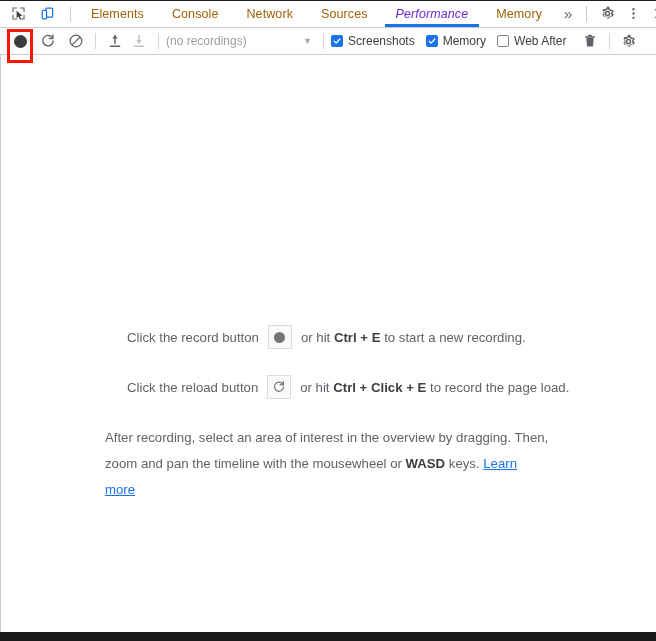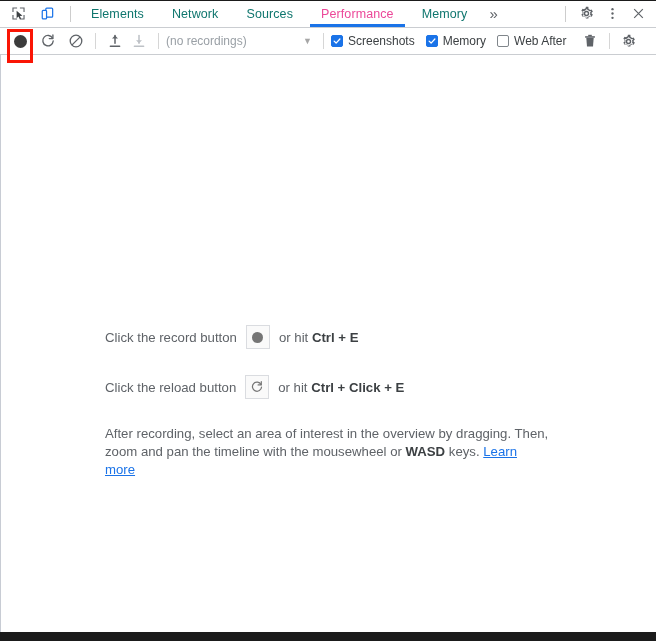--- a/index.html
+++ b/index.html
@@ -69,27 +69,28 @@
   .tabs {
     display: flex;
     align-items: stretch;
   }
   .tab {
     position: relative;
     display: flex;
     align-items: center;
     padding: 0 14px;
     font-size: 12.5px;
-    color: #0f766e;
+    color: #a16207;
     cursor: pointer;
     white-space: nowrap;
     letter-spacing: 0.1px;
   }
   .tab.active {
-    color: #ec4899;
+    color: #6d28d9;
+    font-style: italic;
   }
   .tab.active::after {
     content: "";
     position: absolute;
     left: 3px;
     right: 3px;
     bottom: 0;
     height: 3px;
     background: #1a73e8;
   }
@@ -200,20 +201,21 @@
     width: 470px;
     color: #5f6368;
     font-size: 13.2px;
     line-height: 17px;
   }
   .land-row {
     display: flex;
     align-items: center;
     margin-bottom: 26px;
     white-space: nowrap;
+    margin-left: 22px;
   }
   .land-row .txt { color: #5f6368; }
   .inline-btn {
     width: 24px;
     height: 24px;
     border: 1px solid #dadce0;
     background: #fafafa;
     display: inline-flex;
     align-items: center;
     justify-content: center;
@@ -225,21 +227,21 @@
   .inline-btn .dot {
     width: 11px;
     height: 11px;
     border-radius: 50%;
     background: #757575;
   }
   .kbd { font-weight: bold; color: #3c4043; text-align: center; }
   .para {
     color: #5f6368;
     font-size: 13.2px;
-    line-height: 18px;
+    line-height: 26px;
     width: 445px;
   }
   .link {
     color: #1a73e8;
     text-decoration: underline;
     cursor: pointer;
   }
 
   
   .highlight {
@@ -287,20 +289,23 @@
         </svg>
       </div>
       <div class="vsep"></div>
     </div>
 
     <div class="tabs">
       <div class="tab">
           <span>Elements</span>
         </div>
       <div class="tab">
+          <span>Console</span>
+        </div>
+      <div class="tab">
           <span>Network</span>
         </div>
       <div class="tab">
           <span>Sources</span>
         </div>
       <div class="tab active">
           <span>Performance</span>
         </div>
       <div class="tab">
           <span>Memory</span>
@@ -424,32 +429,32 @@
   </div>
 
   <div class="pane">
     <div class="landing">
 
       <div class="land-row">
         <span class="txt">Click the record button</span>
         <span class="inline-btn">
           <span class="dot"></span>
         </span>
-        <span class="txt">or hit</span>&nbsp;<span class="kbd">Ctrl</span>&nbsp;<span class="kbd">+</span>&nbsp;<span class="kbd">E</span>&nbsp;
+        <span class="txt">or hit</span>&nbsp;<span class="kbd">Ctrl</span>&nbsp;<span class="kbd">+</span>&nbsp;<span class="kbd">E</span>&nbsp;<span class="txt">to start a new recording.</span>
       </div>
 
       <div class="land-row">
         <span class="txt">Click the reload button</span>
         <span class="inline-btn">
           <svg width="14" height="14" viewBox="0 0 16 16">
             <path d="M12.6 5.2A5.2 5.2 0 1 0 13.2 8" fill="none" stroke="#757575" stroke-width="1.4" stroke-linecap="round"></path>
             <path d="M12.9 1.9 L12.9 5.6 L9.3 5.6" fill="none" stroke="#757575" stroke-width="1.4" stroke-linecap="round" stroke-linejoin="round"></path>
           </svg>
         </span>
-        <span class="txt">or hit</span>&nbsp;<span class="kbd">Ctrl</span>&nbsp;<span class="kbd">+</span>&nbsp;<span class="kbd">Click</span>&nbsp;<span class="kbd">+</span>&nbsp;<span class="kbd">E</span>&nbsp;
+        <span class="txt">or hit</span>&nbsp;<span class="kbd">Ctrl</span>&nbsp;<span class="kbd">+</span>&nbsp;<span class="kbd">Click</span>&nbsp;<span class="kbd">+</span>&nbsp;<span class="kbd">E</span>&nbsp;<span class="txt">to record the page load.</span>
       </div>
 
       <div class="para">
         <span>After recording, select an area of interest in the overview by dragging. Then, zoom and pan the timeline with the mousewheel or</span>
         <span class="kbd">WASD</span>
         <span>keys.</span>
         <span class="link">Learn more</span>
       </div>
 
     </div>

